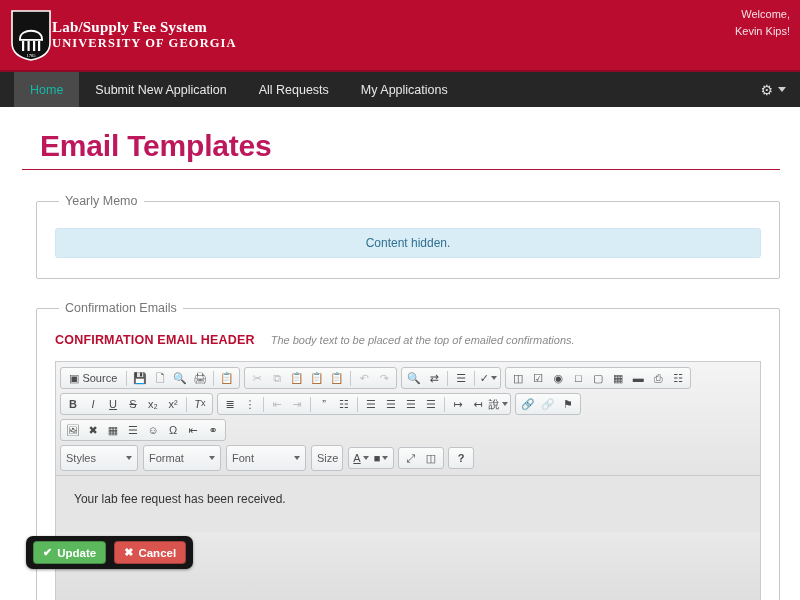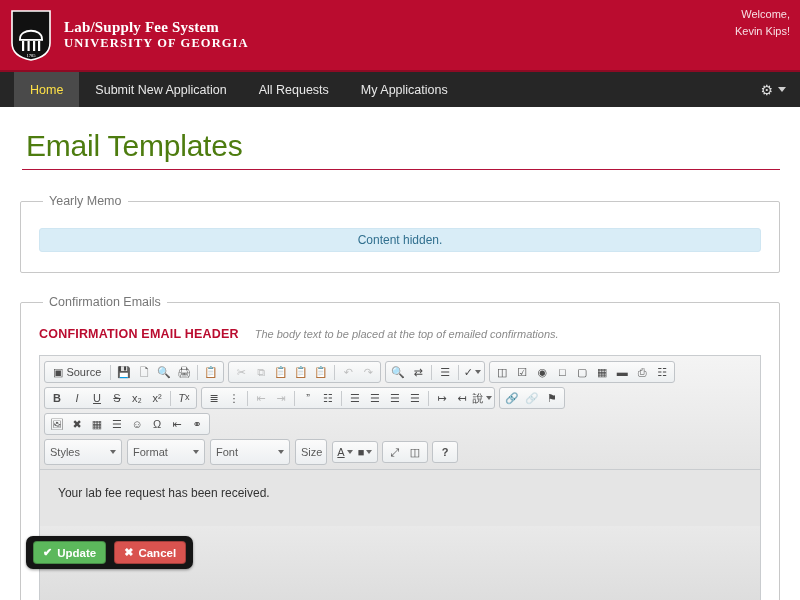--- a/index.html
+++ b/index.html
@@ -10,21 +10,21 @@
     background:#fff; color:#333; overflow:hidden;
   }
 
   
   .site-header{
     height:70px; background:#ba0c2f; position:relative;
     display:flex; align-items:center;
   }
   .brand{ display:flex; align-items:center; padding-left:10px; }
   .seal{ width:42px; height:52px; position:relative; flex:0 0 auto; }
-  .brand-text{ margin-left:12px; color:#fff; line-height:1.1; }
+  .brand-text{ color:#fff; line-height:1.1; }
   .brand-title{
     font-family:"Liberation Serif", serif;
     font-size:15px; font-weight:bold; letter-spacing:.2px;
   }
   .brand-sub{
     font-family:"Liberation Serif", serif;
     font-size:12.5px; font-weight:bold; letter-spacing:1.1px; margin-top:1px;
   }
   .welcome{
     position:absolute; right:10px; top:6px;
@@ -34,50 +34,50 @@
   
   .navbar{
     height:37px; background:#262626; border-top:2px solid #8e0a24;
     display:flex; align-items:stretch; position:relative;
   }
   .nav-left{ display:flex; align-items:stretch; padding-left:14px; }
   .nav-item{
     display:flex; align-items:center; padding:0 16px;
     color:#e8e8e8; font-size:12.5px; cursor:pointer; white-space:nowrap;
   }
-  .nav-item.active{ background:#4a4a4a; color:#fde047; }
+  .nav-item.active{ background:#4a4a4a; color:#14b8a6; }
   .nav-right{
     margin-left:auto; display:flex; align-items:center;
     padding-right:14px; gap:5px; color:#ddd; cursor:pointer;
   }
   .gear{ font-size:14px; line-height:1; }
   .caret-down{
     width:0;height:0;border-left:4px solid transparent;
     border-right:4px solid transparent;border-top:5px solid #cfcfcf;
   }
 
   
   .page{ padding:0 20px; }
   .page-title{
-    font-size:30px; font-weight:normal; color:#4d7c0f;
-    margin:22px 0 6px 6px; letter-spacing:-.2px;
+    font-size:30px; font-weight:bold; color:#be185d;
+    margin:22px 0 6px 20px; letter-spacing:-.2px;
   }
   .title-rule{ border-top:1px solid #b3123a; margin:0 0 24px 2px; }
 
   fieldset{
     border:1px solid #c8c8c8; border-radius:2px;
-    margin:0 0 22px 0; padding:12px 16px 18px 16px;
+    margin:0 0 22px 16px; padding:12px 16px 18px 16px;
   }
   legend{
     font-size:12.5px; color:#777; padding:0 6px; margin-left:6px;
   }
 
   .info-box{
     background:#d9edf7; border:1px solid #cfe6f2; border-radius:3px;
-    height:24px; display:flex; align-items:center; justify-content:center;
+    height:30px; display:flex; align-items:center; justify-content:center;
     color:#31708f; font-size:12px; margin:8px 2px 2px 2px;
   }
 
   .field-label-row{ margin:6px 2px 14px 2px; display:flex; align-items:baseline; }
   .field-label{
     color:#ba0c2f; font-weight:bold; font-size:12.5px; letter-spacing:.2px;
   }
   .field-help{
     color:#8a8a8a; font-style:italic; font-size:11px; margin-left:16px;
   }

